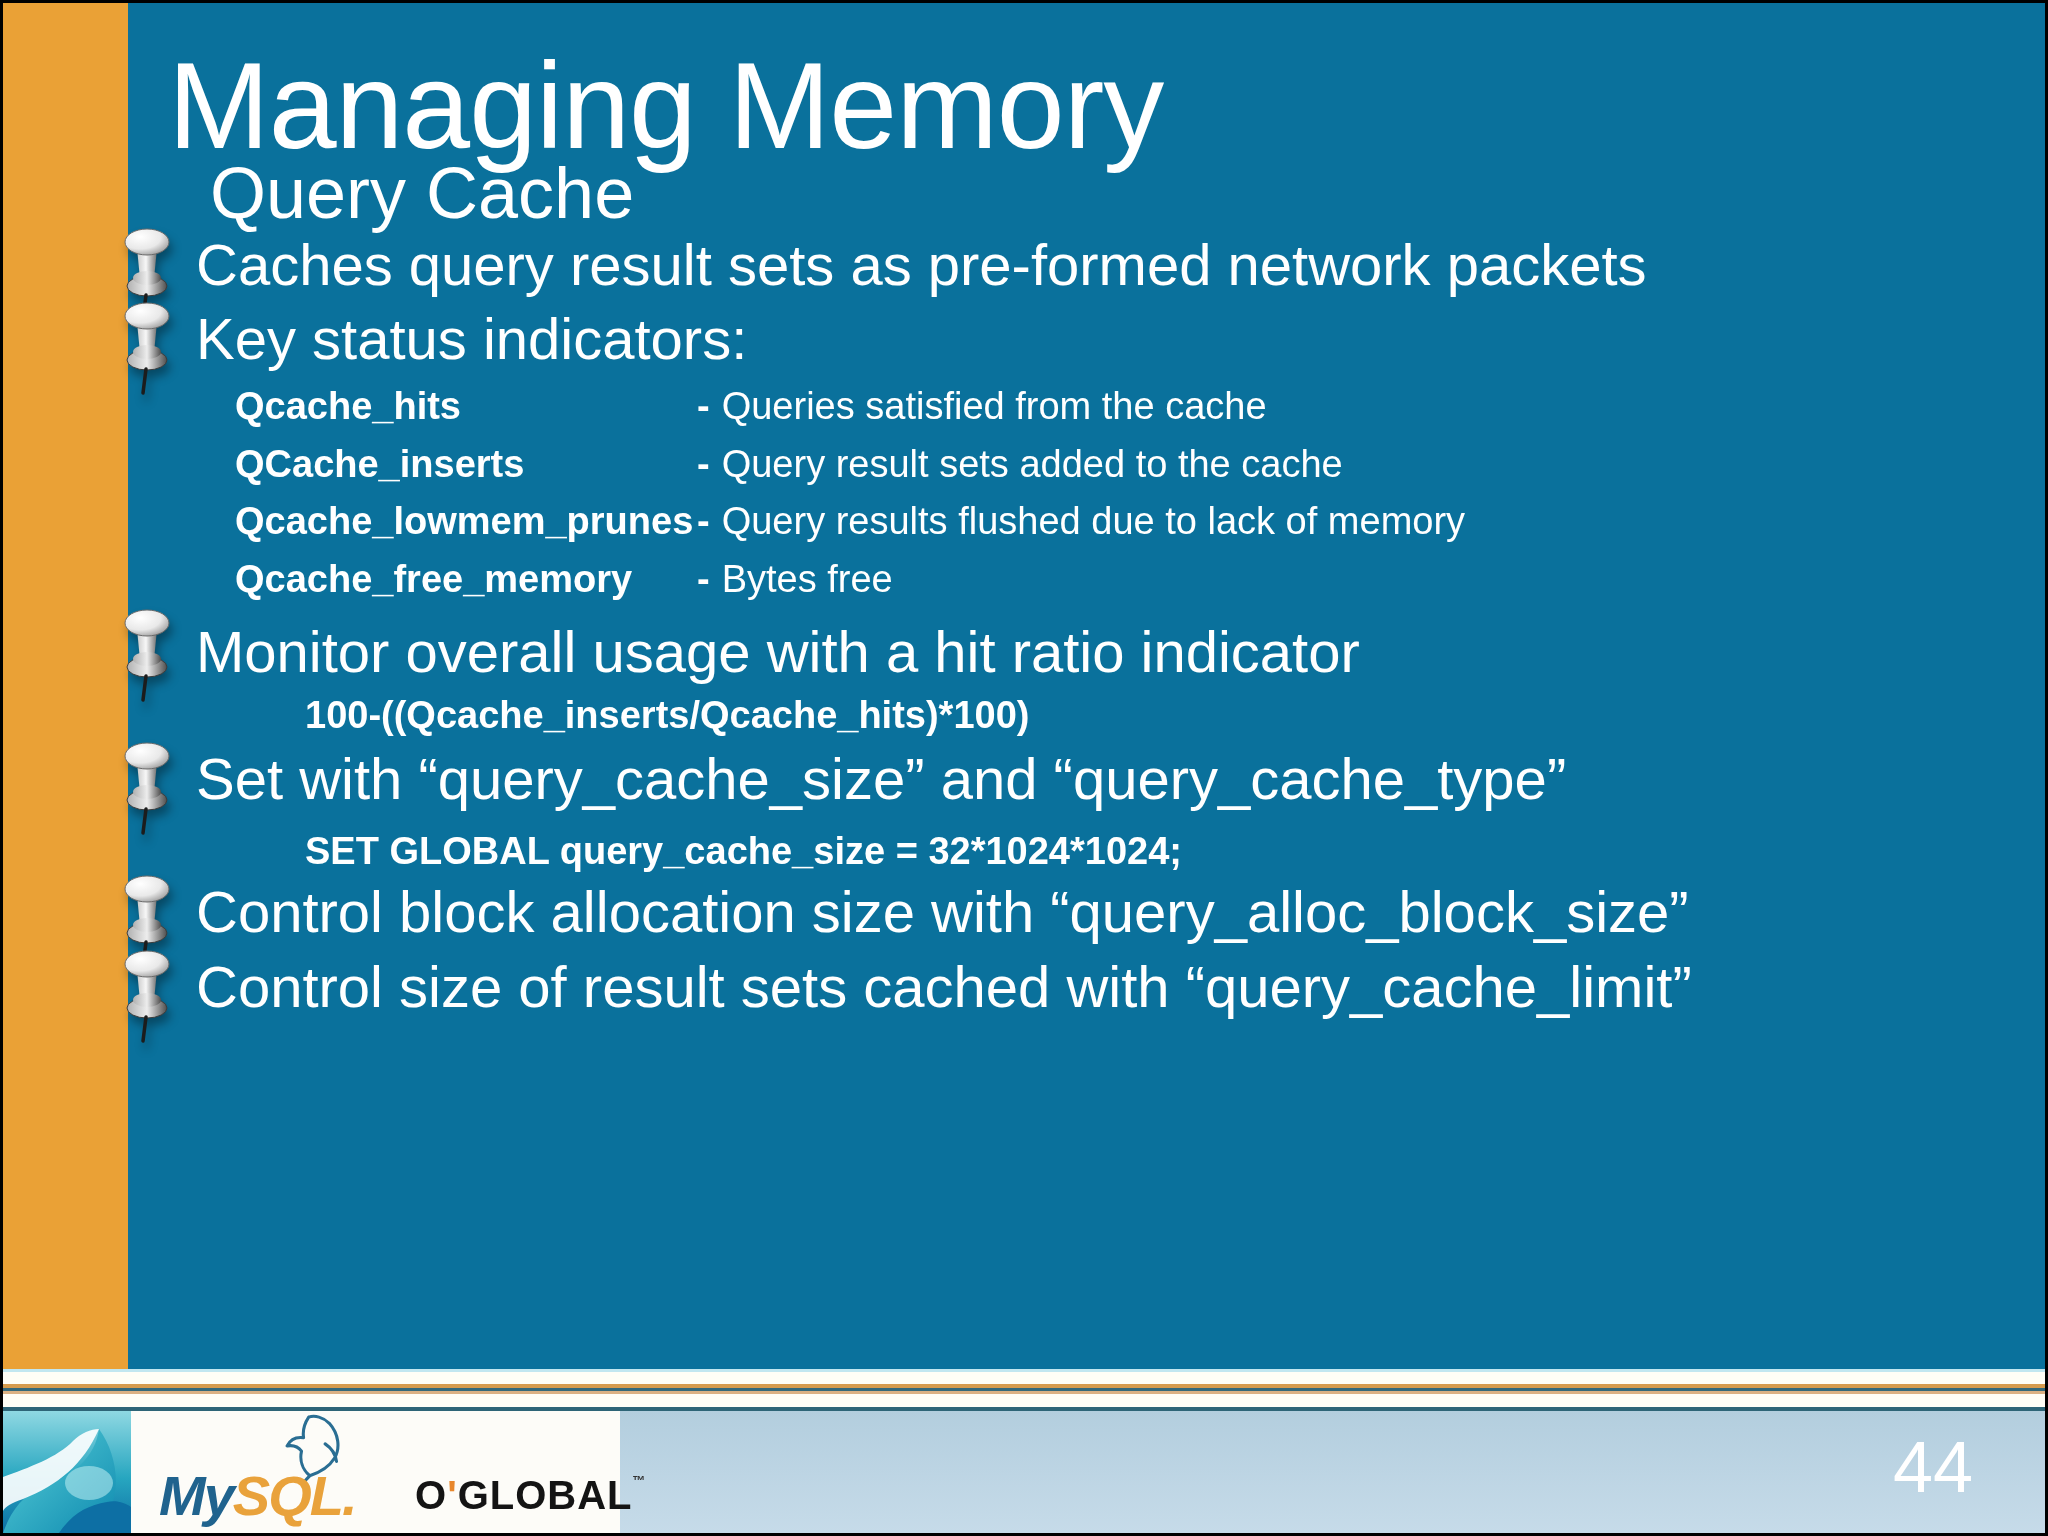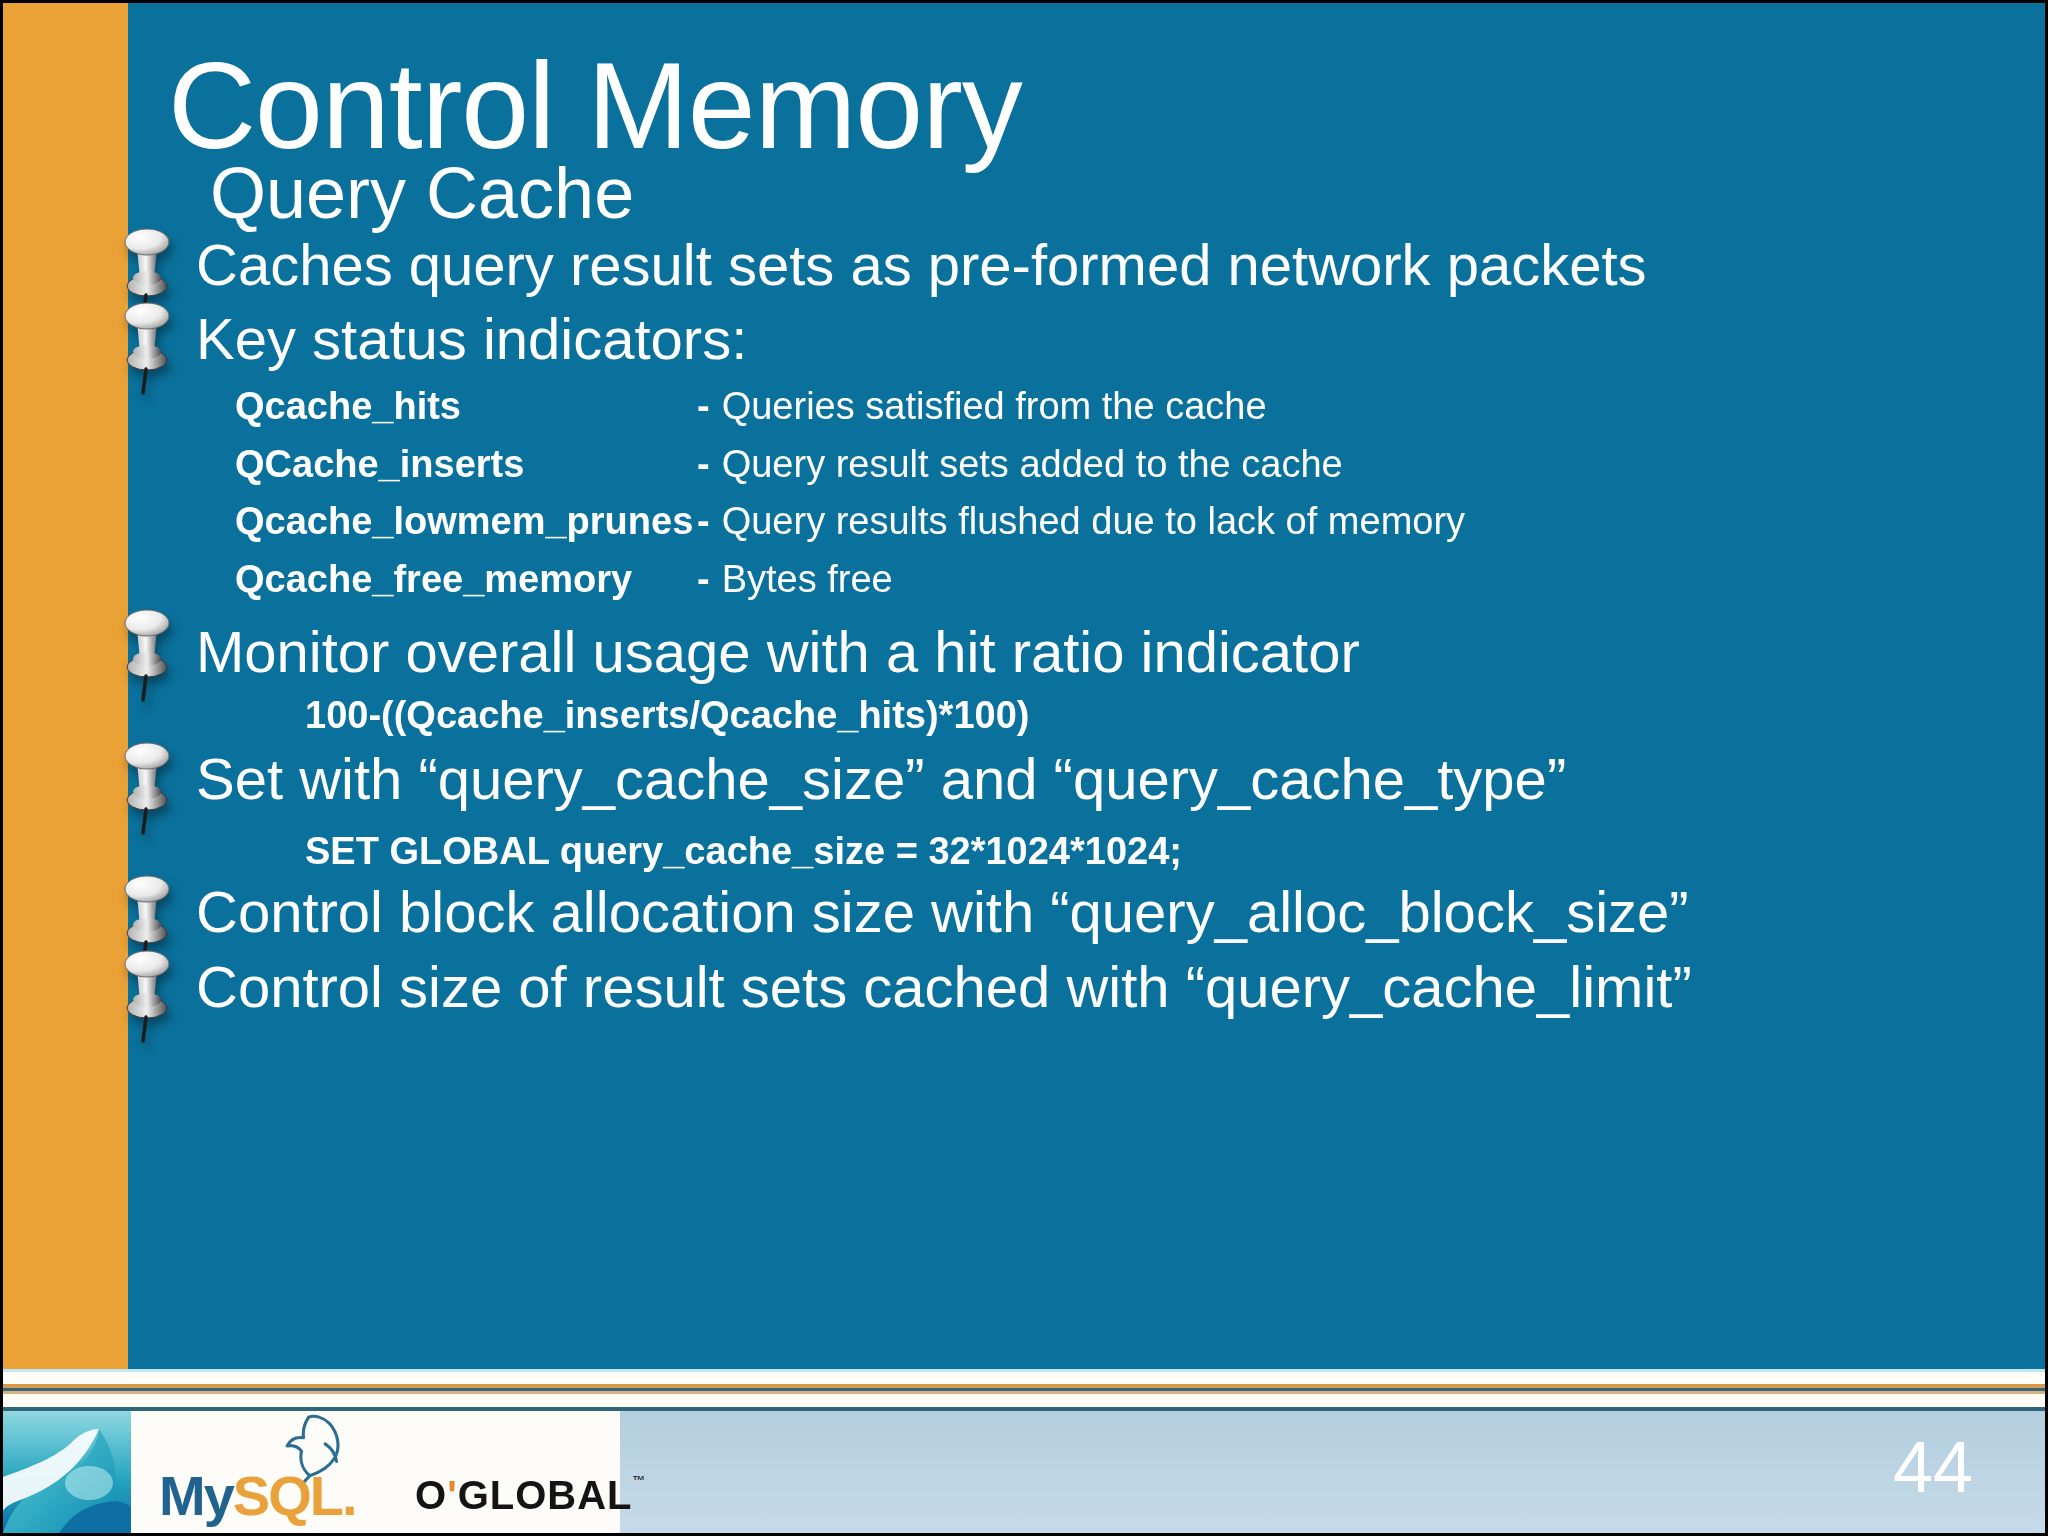--- a/index.html
+++ b/index.html
@@ -43,21 +43,21 @@
   .st-5{top:1391px;height:3px;background:#DBB183;}
   .st-6{top:1394px;height:13px;background:#FFFEF6;}
   .st-7{top:1407px;height:4px;background:#2E6577;}
 
   
   .footer{position:absolute;left:3px;top:1411px;width:2042px;height:122px;
           background:linear-gradient(180deg,#B3CEDE 0%,#C6DBE9 100%);}
   .wave{position:absolute;left:0;top:0;width:128px;height:122px;}
   .logo-box{position:absolute;left:128px;top:0;width:489px;height:122px;background:#FDFCF8;}
   .mysql-word{position:absolute;left:28px;top:52px;font-size:56px;font-weight:bold;
-              letter-spacing:-2px;white-space:nowrap;}
+              font-style:italic;letter-spacing:-2px;white-space:nowrap;}
   .mysql-my{color:#20638E;} .mysql-sql{color:#E9A23B;}
   .dolphin{position:absolute;left:146px;top:2px;width:84px;height:70px;}
   .oreilly{position:absolute;left:284px;top:62px;font-size:40px;font-weight:bold;color:#141414;
            letter-spacing:1px;white-space:nowrap;}
   .oreilly-apos{color:#E8872C;}
   .oreilly-tm{font-size:13px;vertical-align:top;color:#333;}
   .page-num{position:absolute;right:72px;top:20px;font-size:72px;color:#fff;line-height:1;margin-left:25px;}
 
   
   .bd{position:absolute;background:#000;z-index:60;}
@@ -94,21 +94,21 @@
         <ellipse cx="27" cy="52" rx="14" ry="7" fill="url(#pinBase)"></ellipse>
         <ellipse cx="27" cy="16" rx="22" ry="13" fill="url(#pinHead)" stroke="#6a6a6a" stroke-width="1"></ellipse>
         <path d="M26,69 L23,93" stroke="#1c1c1c" stroke-width="3.5" stroke-linecap="round"></path>
       </g>
     </defs>
   </svg>
 
   <div class="teal-body"></div>
   <div class="orange-stripe"></div>
 
-  <h1 class="title">Control Memory</h1>
+  <h1 class="title">Managing Memory</h1>
   <h2 class="subtitle">Query Cache</h2>
 
   <svg class="pin pin-1" viewBox="0 0 54 100">
       <use href="#pushpin"></use>
     </svg>
   <svg class="pin pin-2" viewBox="0 0 54 100">
       <use href="#pushpin"></use>
     </svg>
   <svg class="pin pin-3" viewBox="0 0 54 100">
       <use href="#pushpin"></use>

